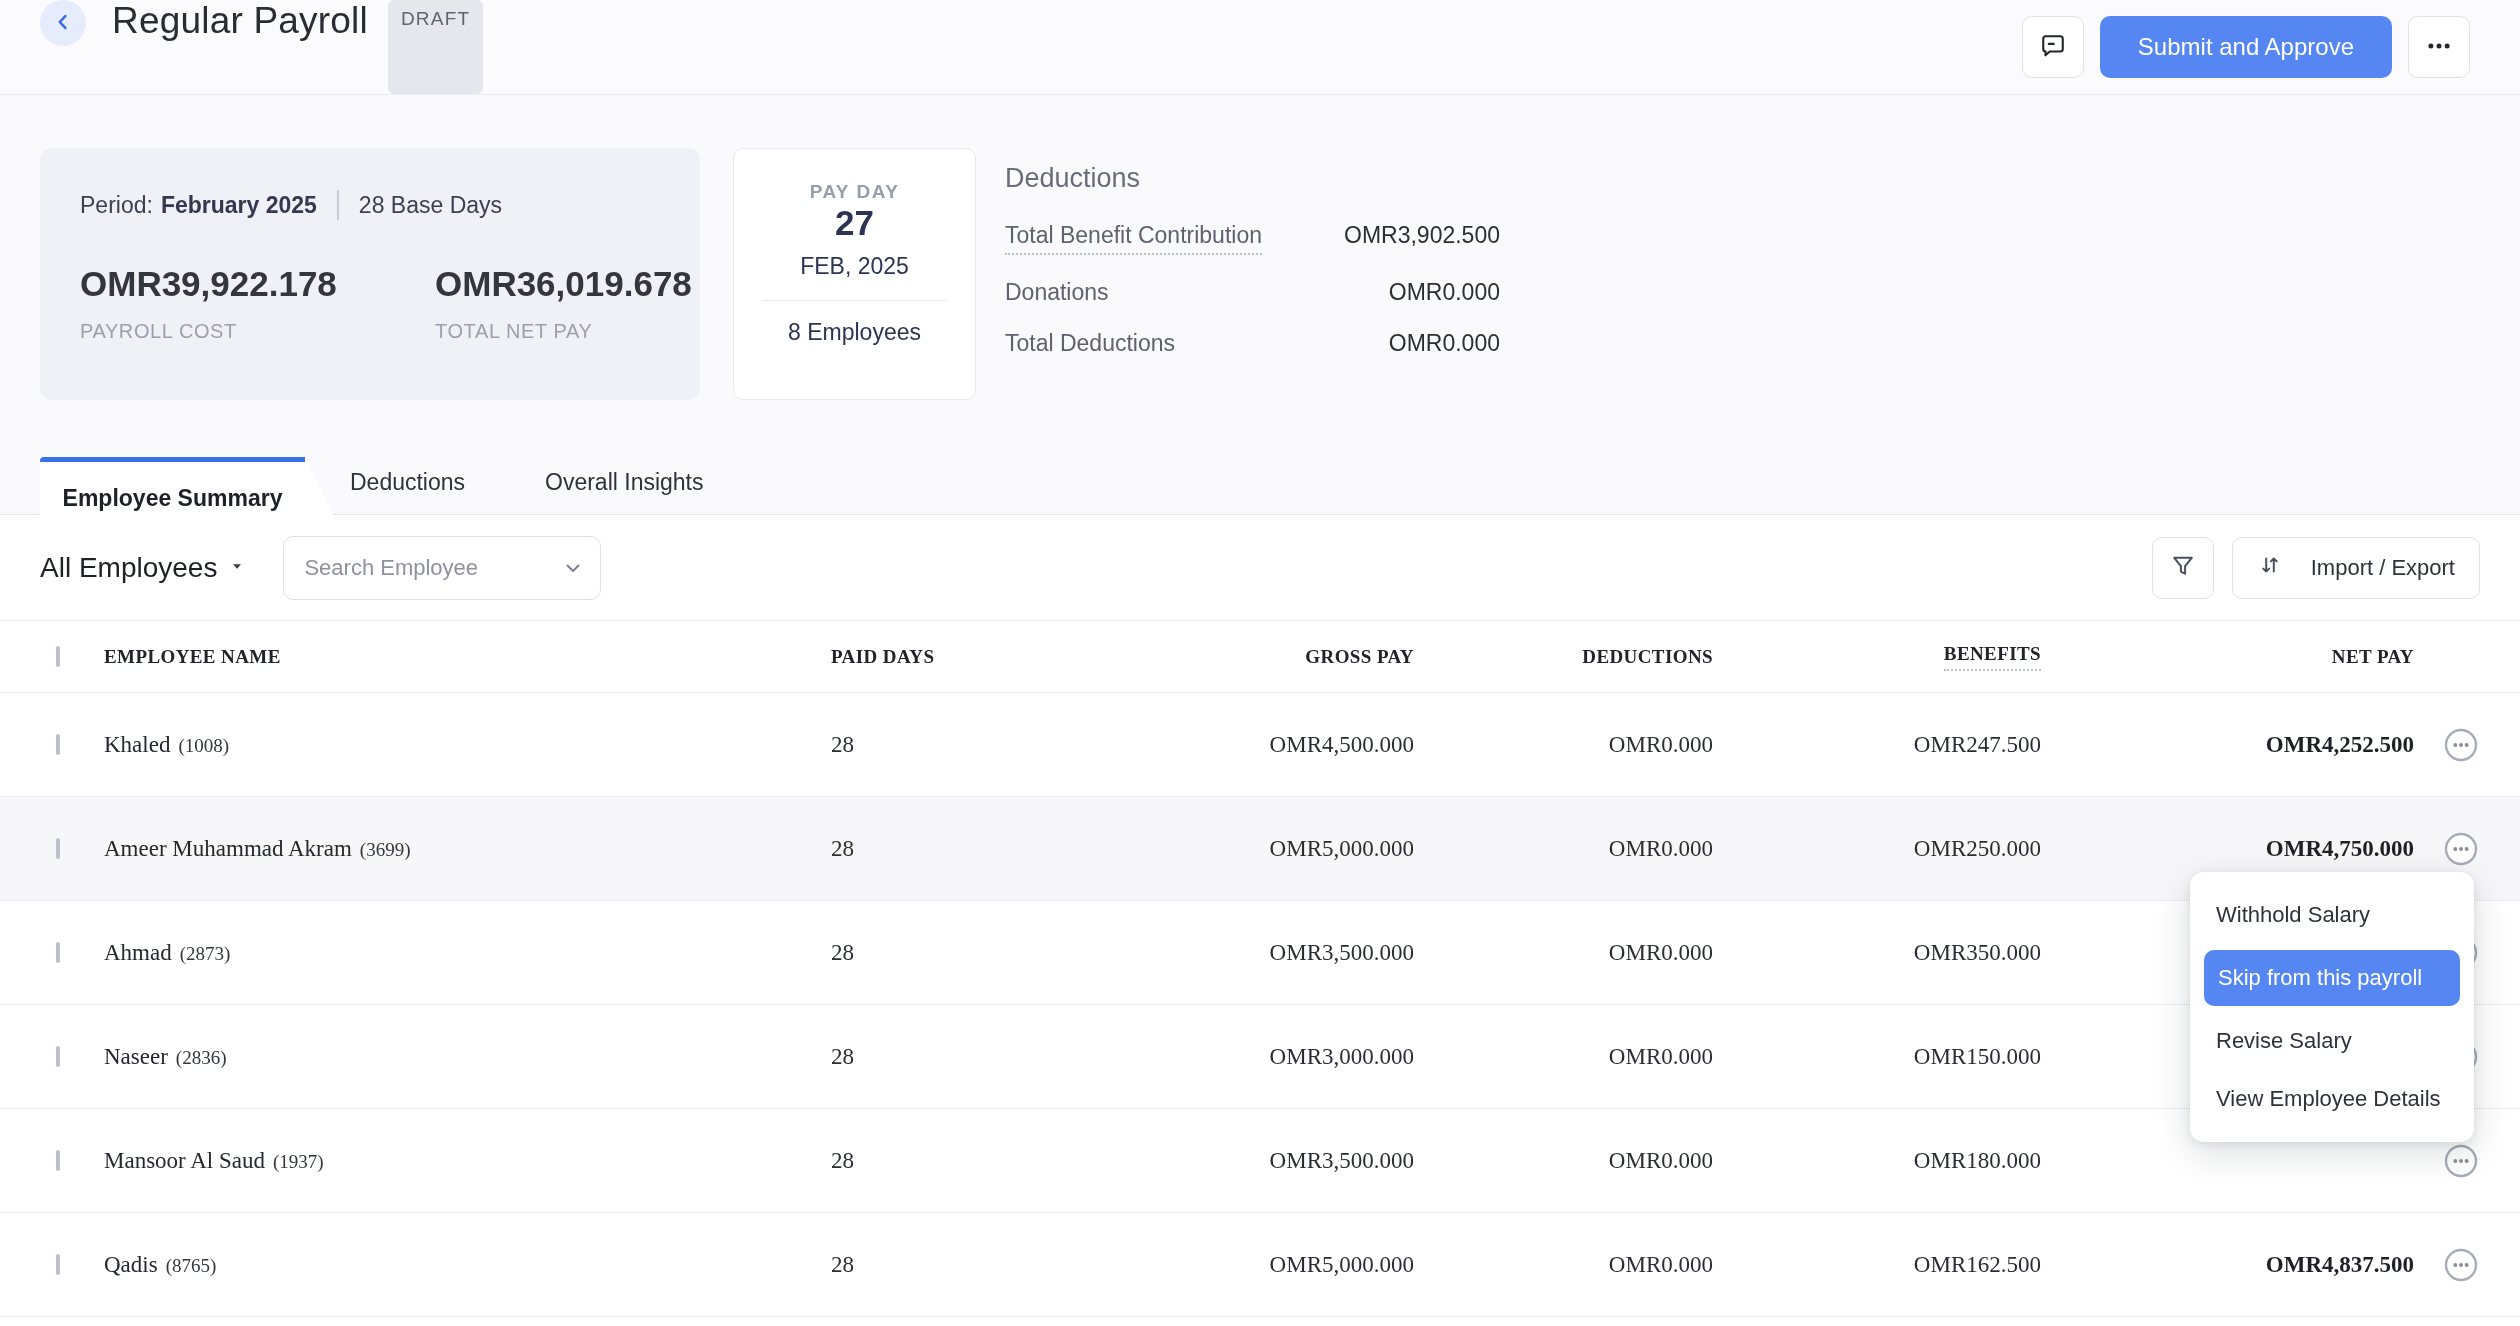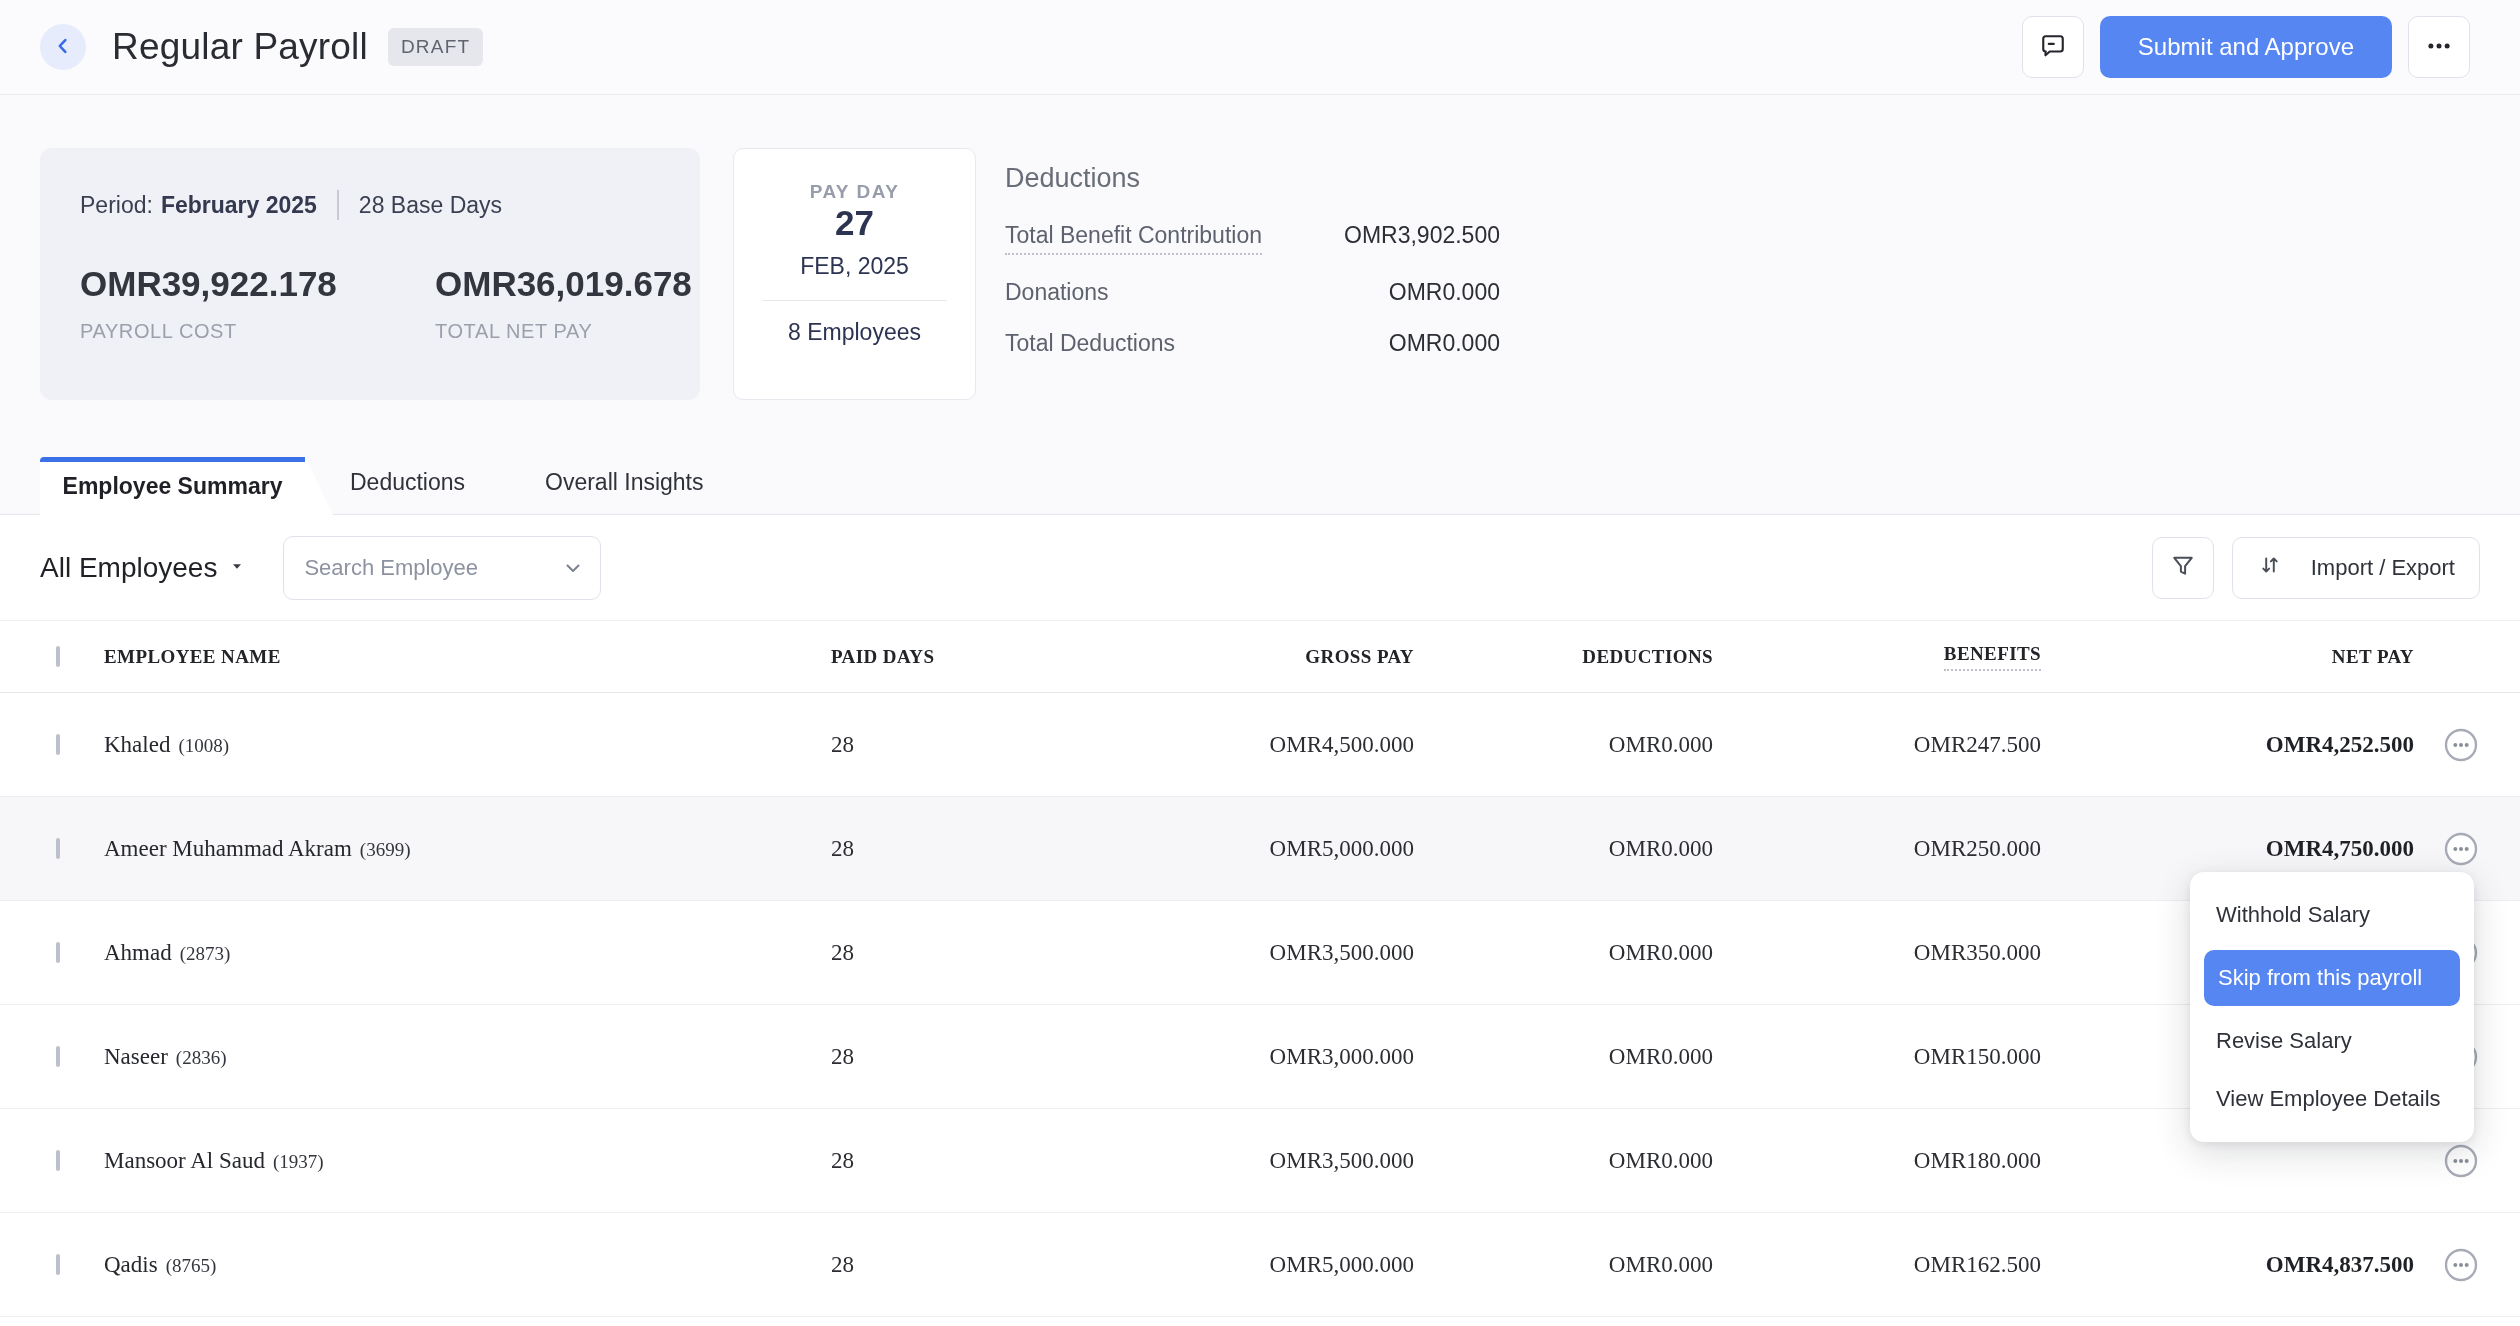--- a/index.html
+++ b/index.html
@@ -2,21 +2,21 @@
 <html><head>
 <meta charset="utf-8">
 <style>
   * { margin:0; padding:0; box-sizing:border-box; }
   html,body { background:#fff; }
   body { font-family:"Liberation Sans", sans-serif; color:#26282e; }
   .app { position:relative; width:2520px; height:1326px; background:#fff; overflow:hidden; }
 
   
   .topbar { position:relative; height:95px; background:#fbfbfd; border-bottom:1px solid #e9e9f0;
-            display:flex; align-items:center; padding:0 50px 0 40px; }
+            display:flex; padding:0 50px 0 40px; }
   .back-btn { width:46px; height:46px; border-radius:50%; background:#e6ecfb; border:none;
               display:flex; align-items:center; justify-content:center; cursor:pointer; flex:0 0 auto; }
   .page-title { font-size:37px; font-weight:500; color:#2a2c33; margin-left:26px; letter-spacing:0.2px; }
   .draft-badge { margin-left:20px; background:#e5e7ec; color:#5f6470; font-size:19px; font-weight:500;
                  letter-spacing:1.2px; padding:8px 13px; border-radius:6px; }
   .topbar-right { margin-left:auto; display:flex; align-items:center; gap:16px; }
   .icon-btn { width:62px; height:62px; background:#fff; border:1px solid #dfe2e9; border-radius:10px;
               display:flex; align-items:center; justify-content:center; cursor:pointer; }
   .primary-btn { height:62px; padding:0 38px; background:#5686f2; color:#fff; border:none; border-radius:10px;
                  font-size:24px; font-family:inherit; cursor:pointer; }
@@ -47,21 +47,21 @@
   .ded-row { display:flex; justify-content:space-between; align-items:baseline; margin-bottom:24px; }
   .ded-label { font-size:23px; color:#5d626e; }
   .ded-label.dotted { border-bottom:2px dotted #bcc0cb; padding-bottom:4px; }
   .ded-value { font-size:23px; color:#2b2e35; }
 
   
   .tab-active { position:absolute; left:40px; bottom:-1px; width:293px; height:58px; background:#fff;
                 clip-path:polygon(0 0, calc(100% - 28px) 0, 100% 100%, 0 100%); cursor:pointer; }
   .tab-active-bar { position:absolute; left:0; top:0; width:calc(100% - 28px); height:5px;
                     background:#3a70e8; border-radius:4px 0 0 0; }
-  .tab-active-label { position:absolute; left:0; top:0; width:265px; height:100%;
+  .tab-active-label { position:absolute; left:0; top:12px; width:265px; height:100%;
                       display:flex; align-items:center; justify-content:center;
                       font-size:23px; font-weight:600; color:#1f2126; }
   .tab { position:absolute; bottom:18px; font-size:23px; color:#2f3239; cursor:pointer; }
   .tab-1 { left:350px; } .tab-2 { left:545px; }
 
   
   .controls { position:relative; height:105px; background:#fff; display:flex; align-items:center;
               padding:0 40px; }
   .emp-filter { display:flex; align-items:center; gap:12px; cursor:pointer; }
   .emp-filter-label { font-size:28px; font-weight:400; color:#1f2126; }

